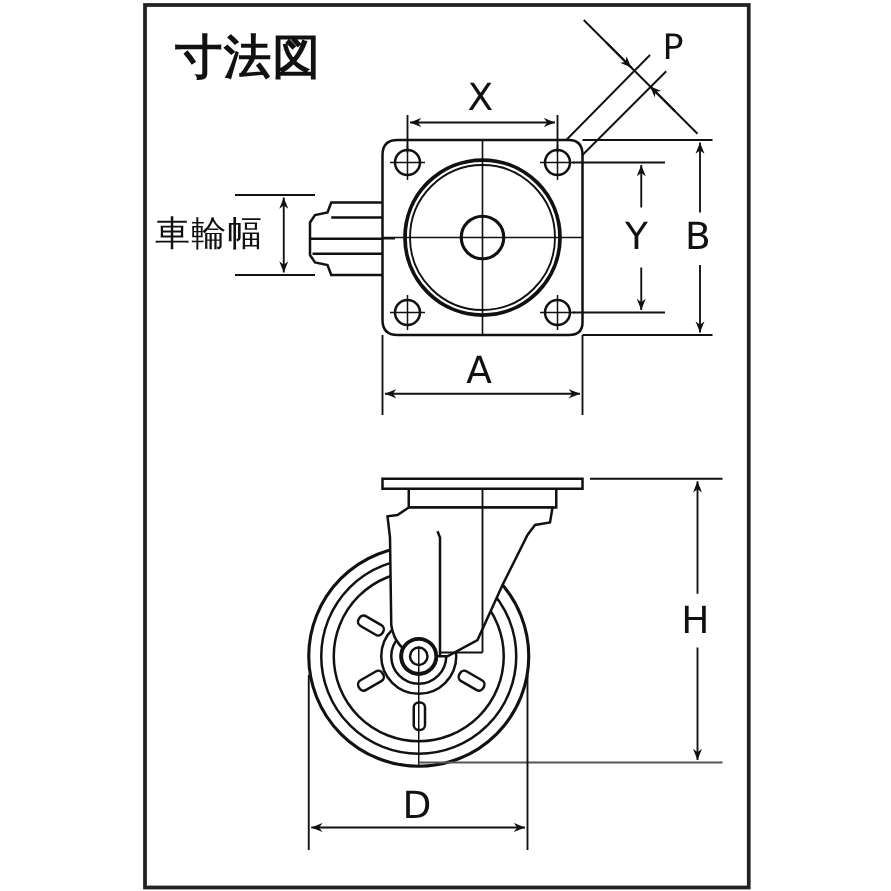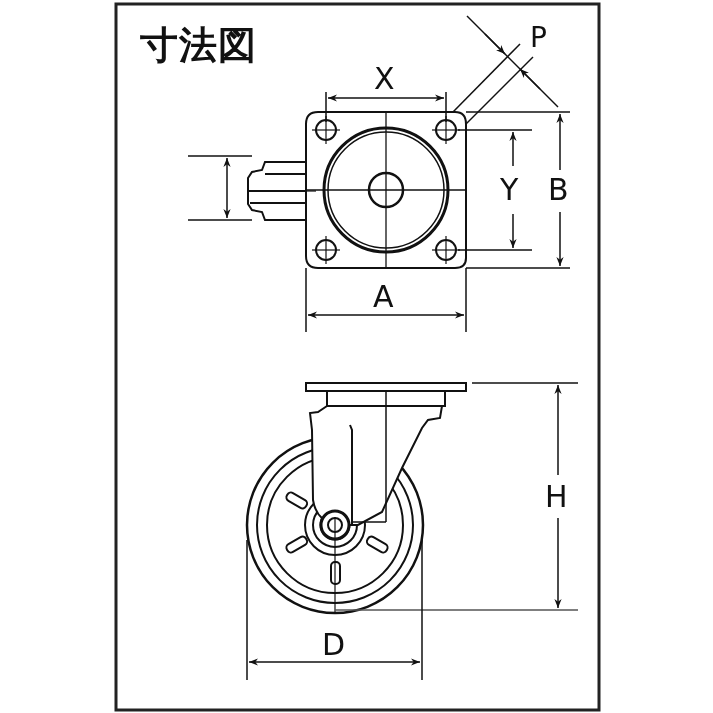--- a/index.html
+++ b/index.html
@@ -145,20 +145,21 @@
   </g>
 
   <g stroke="#111" stroke-width="1.5" fill="none">
     <line x1="247" y1="540" x2="247" y2="680"></line>
     <line x1="422" y1="540" x2="422" y2="680"></line>
     <line x1="249" y1="662" x2="420" y2="662" marker-start="url(#arr)" marker-end="url(#arr)"></line>
   </g>
 </svg>
 
   <div class="lbl title">寸法図</div>
+  <div class="lbl wheelw">車輪幅</div>
   <div class="lbl dim" style="left:374px; top:64px;">X</div>
   <div class="lbl dim" style="left:500px; top:175px;">Y</div>
   <div class="lbl dim" style="left:548px; top:175px;">B</div>
   <div class="lbl dim" style="left:373px; top:282px;">A</div>
   <div class="lbl dim" style="left:530px; top:24px; font-size:28px;">P</div>
   <div class="lbl dim" style="left:545px; top:482px;">H</div>
   <div class="lbl dim" style="left:322px; top:630px;">D</div>
 </div>
 
 </body></html>

